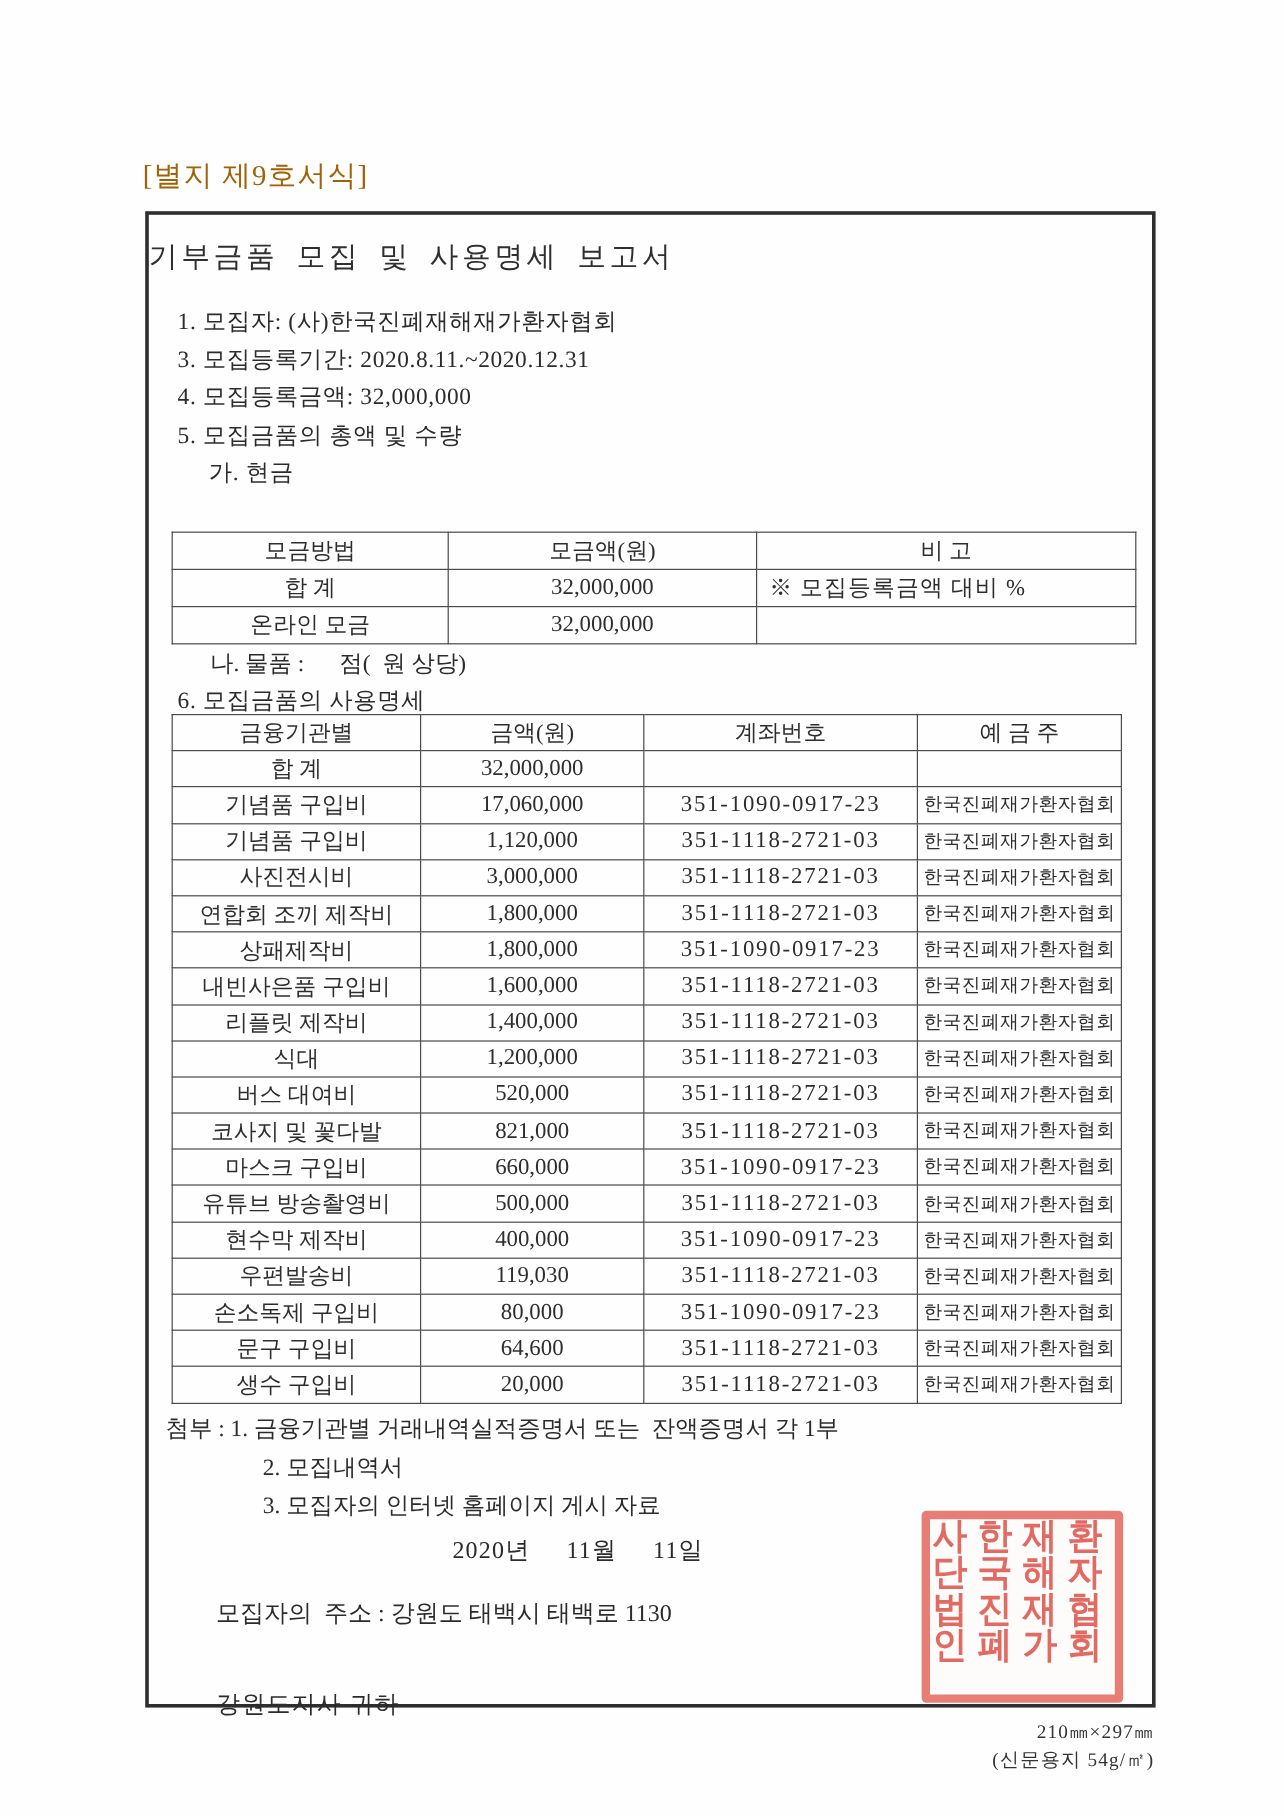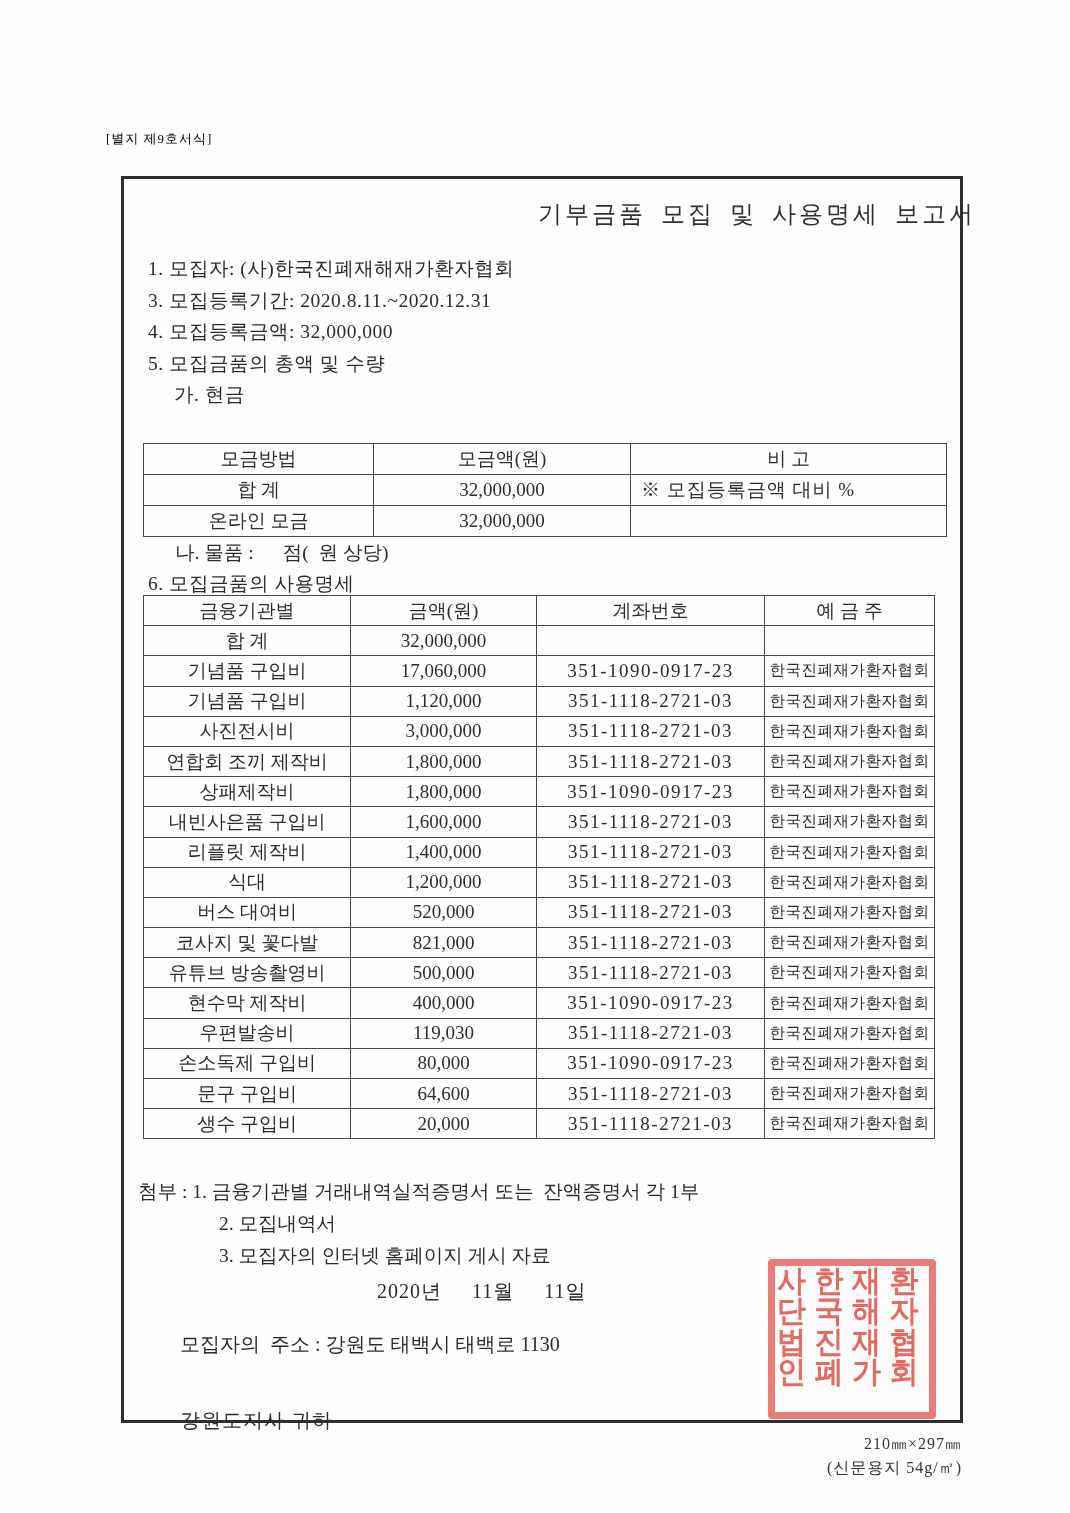--- a/index.html
+++ b/index.html
@@ -6,36 +6,35 @@
   body{
     width:1070px;height:1513px;
     background:#ffffff;
     font-family:"Liberation Serif","DejaVu Serif",serif;
     color:#2b2b2b;
     position:relative;
     overflow:hidden;
   }
   .page{position:absolute;left:0;top:0;width:1070px;height:1513px;background:#fefefe;}
   .form-label{
-    position:absolute;left:106px;top:130px;
-    font-size:13px;letter-spacing:1px;color:#000000;
+    position:absolute;left:119px;top:130px;
+    font-size:24px;letter-spacing:1px;color:#a16207;
   }
   .doc-box{
     position:absolute;left:121px;top:176px;
     width:842px;height:1247px;
     border:3px solid #2e2e2e;
     background:#fefefe;
     box-sizing:border-box;
   }
   .doc-title{
     position:absolute;top:19px;left:0;width:100%;
-    text-align:right;
+    text-align:left;
     font-size:24px;letter-spacing:3px;color:#2f2f2f;
     word-spacing:6px;
-    padding-left:16px;
   }
   .items{position:absolute;left:24px;top:74px;font-size:19.5px;letter-spacing:0.5px;}
   .items div{height:31.5px;line-height:31.5px;white-space:pre;}
   .sub-indent{padding-left:26px;}
   table{border-collapse:collapse;table-layout:fixed;}
   td,th{
     border:1.5px solid #4a4a4a;
     font-weight:normal;
     text-align:center;
     font-size:19px;
@@ -209,20 +208,26 @@
             <td class="col2">351-1118-2721-03</td>
             <td class="col3">한국진폐재가환자협회</td>
           </tr>
           <tr>
             <td class="col0">코사지 및 꽃다발</td>
             <td class="col1">821,000</td>
             <td class="col2">351-1118-2721-03</td>
             <td class="col3">한국진폐재가환자협회</td>
           </tr>
           <tr>
+            <td class="col0">마스크 구입비</td>
+            <td class="col1">660,000</td>
+            <td class="col2">351-1090-0917-23</td>
+            <td class="col3">한국진폐재가환자협회</td>
+          </tr>
+          <tr>
             <td class="col0">유튜브 방송촬영비</td>
             <td class="col1">500,000</td>
             <td class="col2">351-1118-2721-03</td>
             <td class="col3">한국진폐재가환자협회</td>
           </tr>
           <tr>
             <td class="col0">현수막 제작비</td>
             <td class="col1">400,000</td>
             <td class="col2">351-1090-0917-23</td>
             <td class="col3">한국진폐재가환자협회</td>

